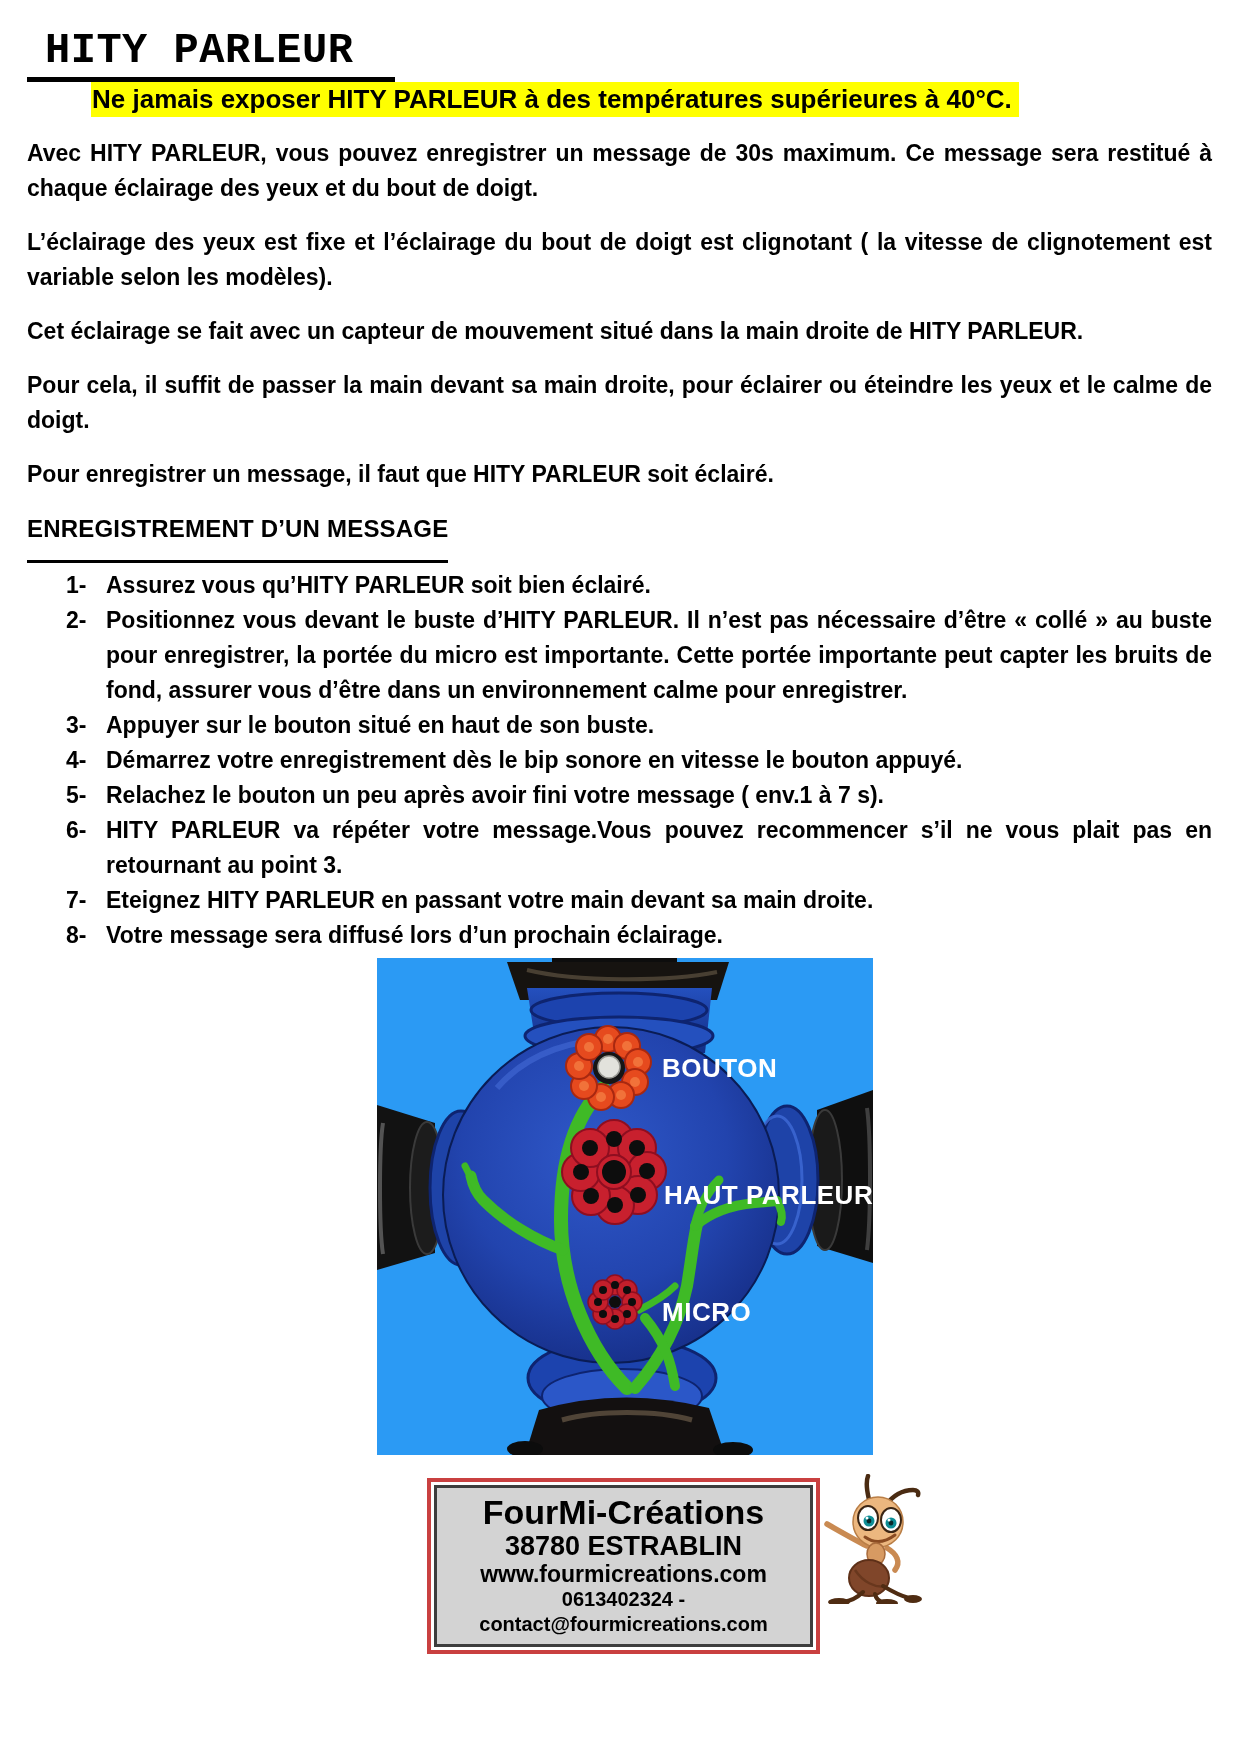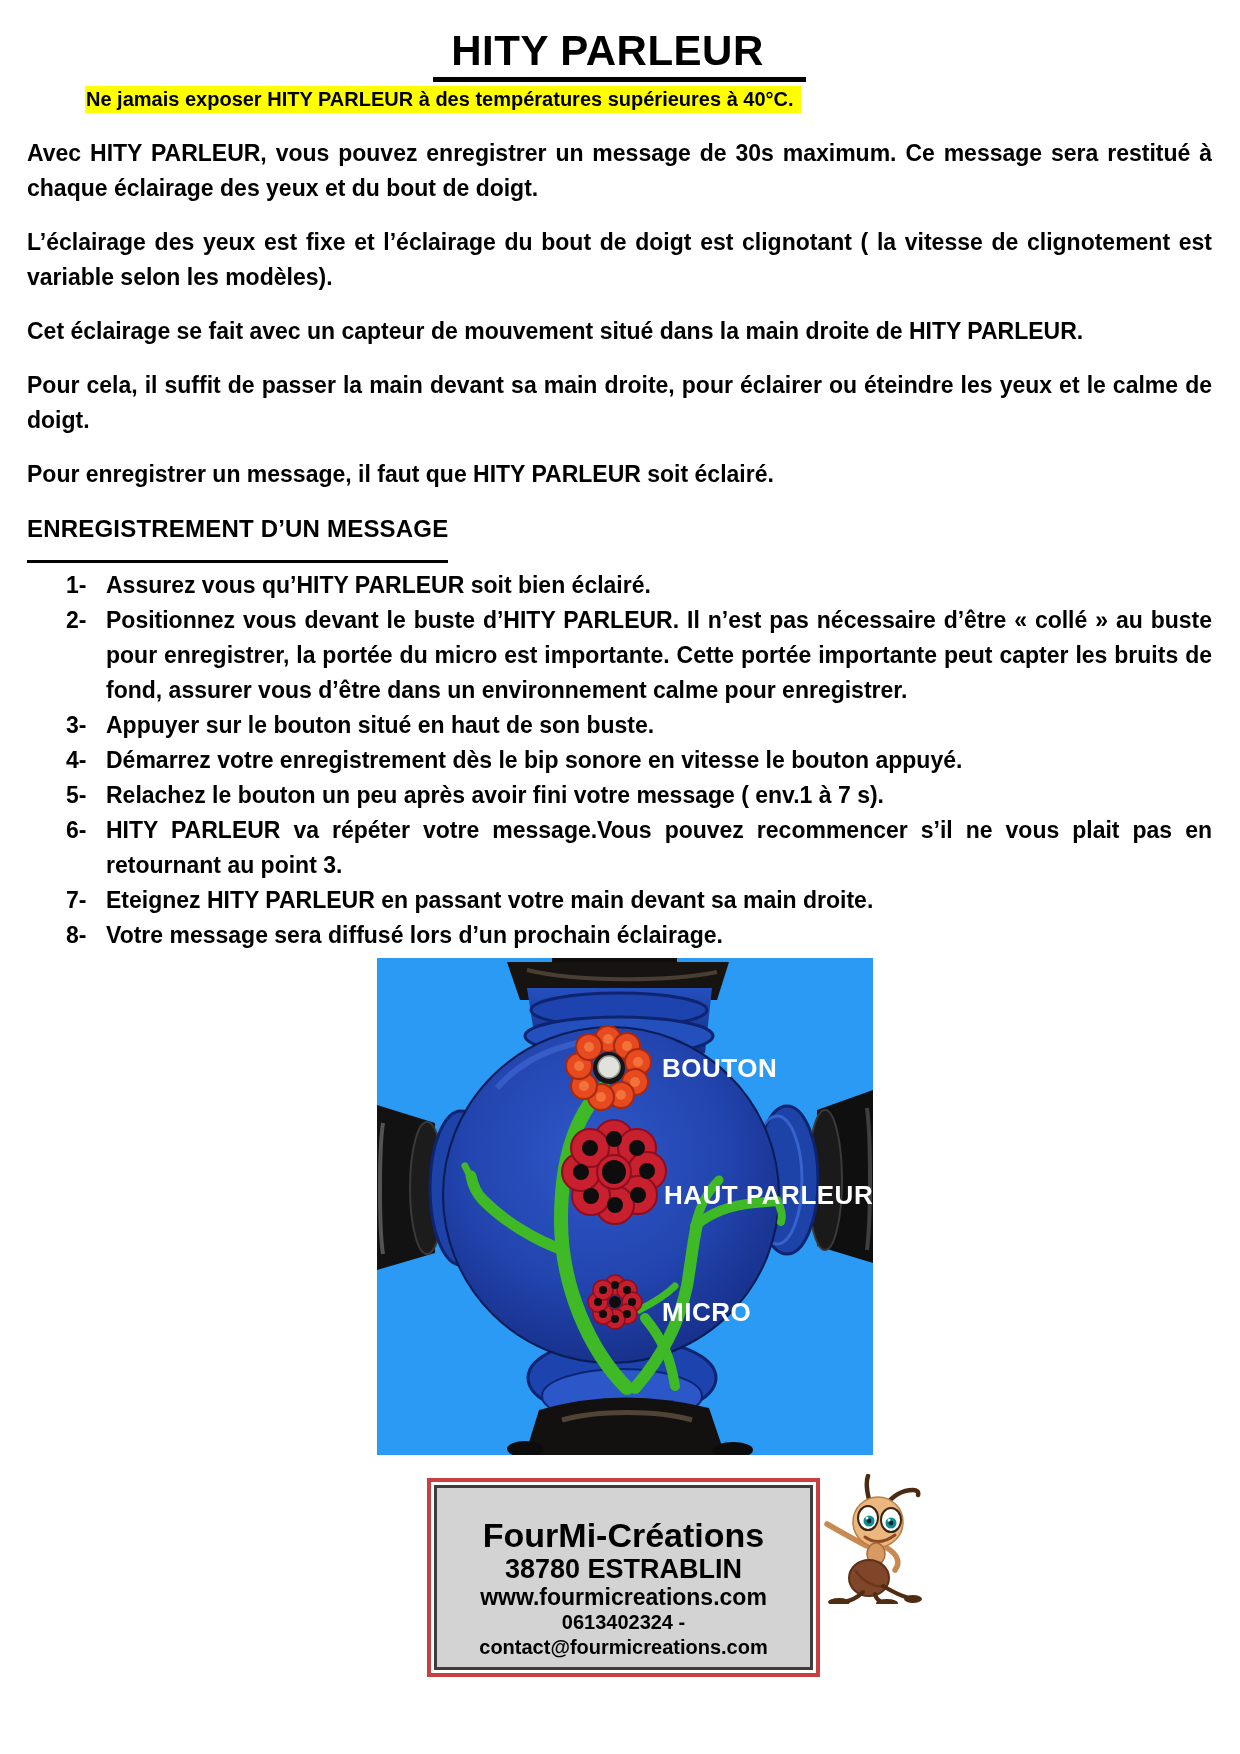--- a/index.html
+++ b/index.html
@@ -7,35 +7,35 @@
     position:relative;
     width:1240px;height:1754px;
     margin:0 auto;
     background:#ffffff;
     font-family:"Liberation Sans", sans-serif;
     font-weight:bold;
     color:#000;
     overflow:hidden;
   }
   .content{padding:28px 28px 0 27px;}
-  .title-wrap{text-align:center;margin:0;}
+  .title-wrap{margin:0;font-family:Liberation Mono, monospace;}
   .title-underline{
     display:inline-block;
     font-size:42px;line-height:46px;
     border-bottom:5px solid #000;
     padding:0 42px 3px 18px;
     letter-spacing:0.5px;
   }
   .para{
     font-size:23px;line-height:35px;
     text-align:justify;
     margin:0 0 19px 0;
   }
   .para.first{margin-top:30px;}
-  .hl-line{margin:0 0 19px 10px;font-size:20px;line-height:35px;padding-left:48px;}
+  .hl-line{margin:0 0 19px 16px;font-size:26px;line-height:35px;padding-left:48px;}
   .hl{
     background:#FFFF00;
     padding:2px 7px 3px 1px;
     box-decoration-break:clone;
   }
   .section-heading{
     font-size:24px;line-height:35px;
     margin:0 0 22px 0;
   }
   .section-heading span{border-bottom:3px solid #000;padding-bottom:18px;letter-spacing:0.2px;}
@@ -54,21 +54,21 @@
     border:4px solid #C94040;
     background:#ffffff;
     padding:3px;
   }
   .footer-inner{
     border:3px solid #3d3d3d;
     background:#D3D3D3;
     text-align:center;
     padding:5px 6px 7px 6px;
   }
-  .footer-company{font-size:34px;line-height:38px;margin-top:23px;}
+  .footer-company{font-size:34px;line-height:38px;}
   .footer-address{font-size:27px;line-height:30px;}
   .footer-website{font-size:23px;line-height:26px;}
   .footer-contact{font-size:20px;line-height:25px;}
   .ant{position:absolute;left:396px;top:-4px;width:104px;height:130px;}
   .photo-label{
     font-family:"Liberation Sans", sans-serif;
     font-weight:bold;
     font-size:26px;
     fill:#ffffff;
     letter-spacing:0.5px;

